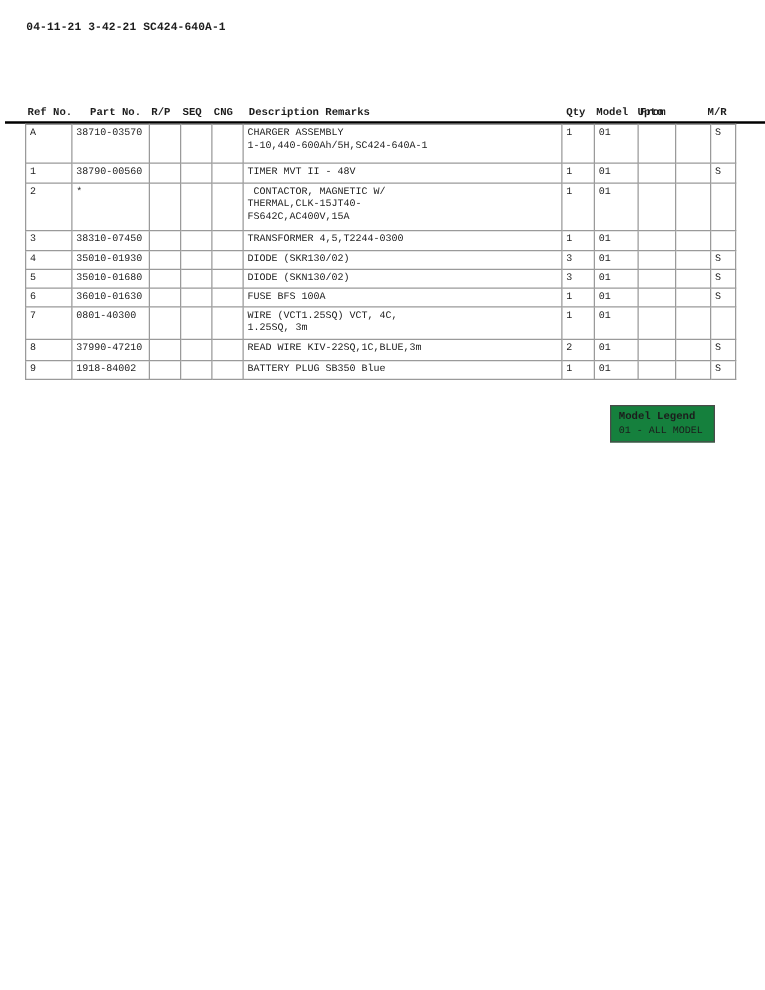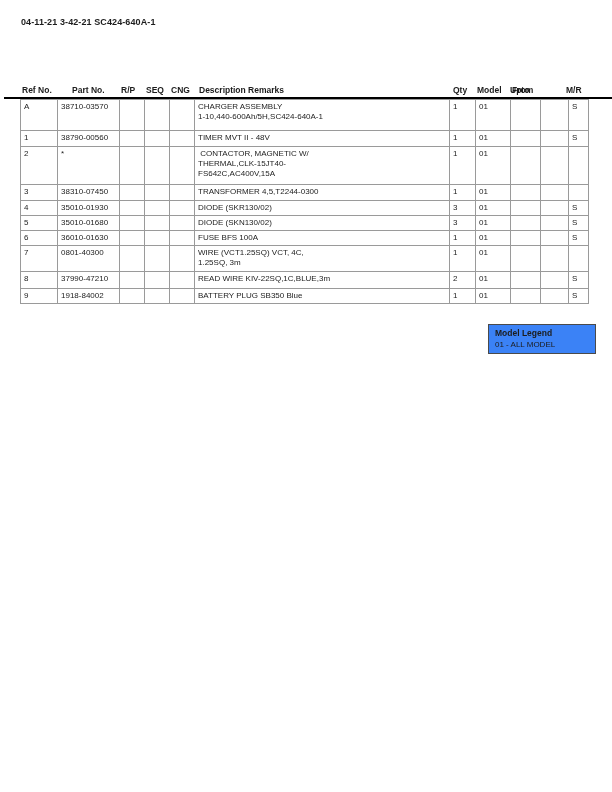--- a/index.html
+++ b/index.html
@@ -1,20 +1,20 @@
 <!DOCTYPE html>
 <html><head>
 <meta charset="utf-8">
 <style>
   html,body{margin:0;padding:0;background:#e8e8e8;}
   #page{
     position:relative;
     width:612px;height:792px;
     background:#ffffff;
-    font-family:Liberation Sans, sans-serif;
+    font-family:Liberation Mono, monospace;
     color:#1c1c1c;
     overflow:hidden;
     margin:0 auto;
   }
   .doc-title{
     position:absolute;left:21px;top:17px;
     font-size:9px;font-weight:bold;letter-spacing:.1px;
   }
   .breadcrumb{
     position:absolute;left:21px;top:42px;
@@ -39,23 +39,23 @@
     border:1px solid #9a9a9a;
     font-size:8px;line-height:10px;
     padding:2px 2px 1px 3px;
     vertical-align:top;
     overflow:hidden;
     white-space:nowrap;
   }
   table.parts td.desc{white-space:pre-wrap;}
   .legend-box{
     position:absolute;left:488px;top:324px;
-    width:108px;min-height:30px;
+    width:84px;min-height:30px;
     border:1px solid #4a4a4a;
-    background:#3b82f6;
+    background:#15803d;
     padding:3px 0 3px 6px;
     box-sizing:border-box;
   }
   .legend-title{font-size:8.5px;font-weight:bold;line-height:11px;}
   .legend-entry{font-size:8px;line-height:11px;}
 </style>
 </head>
 <body>
 
 <div id="page">

